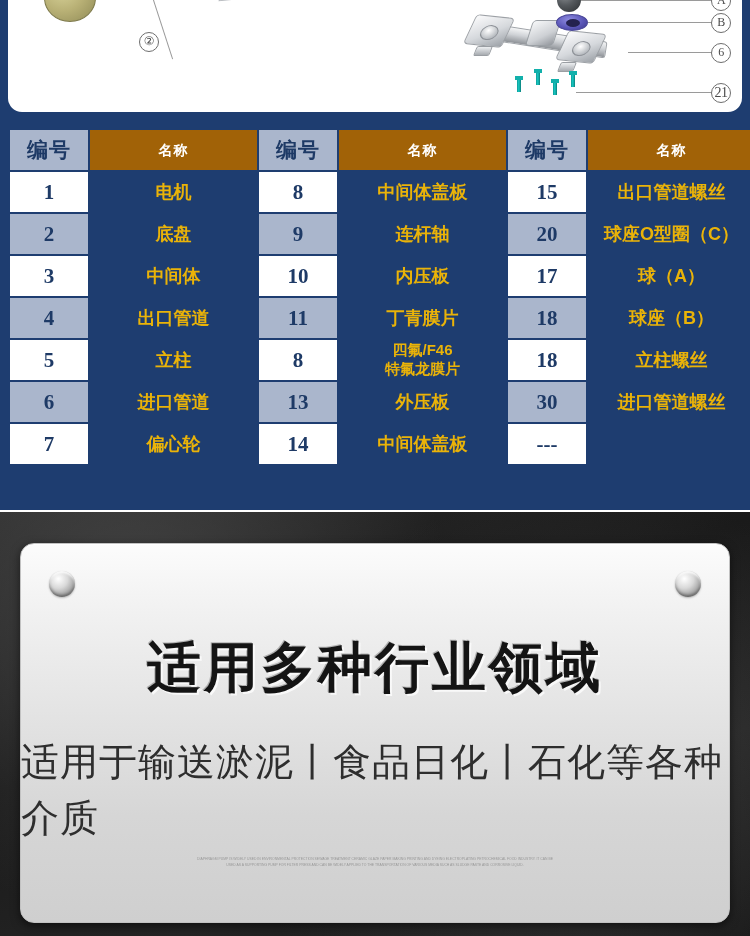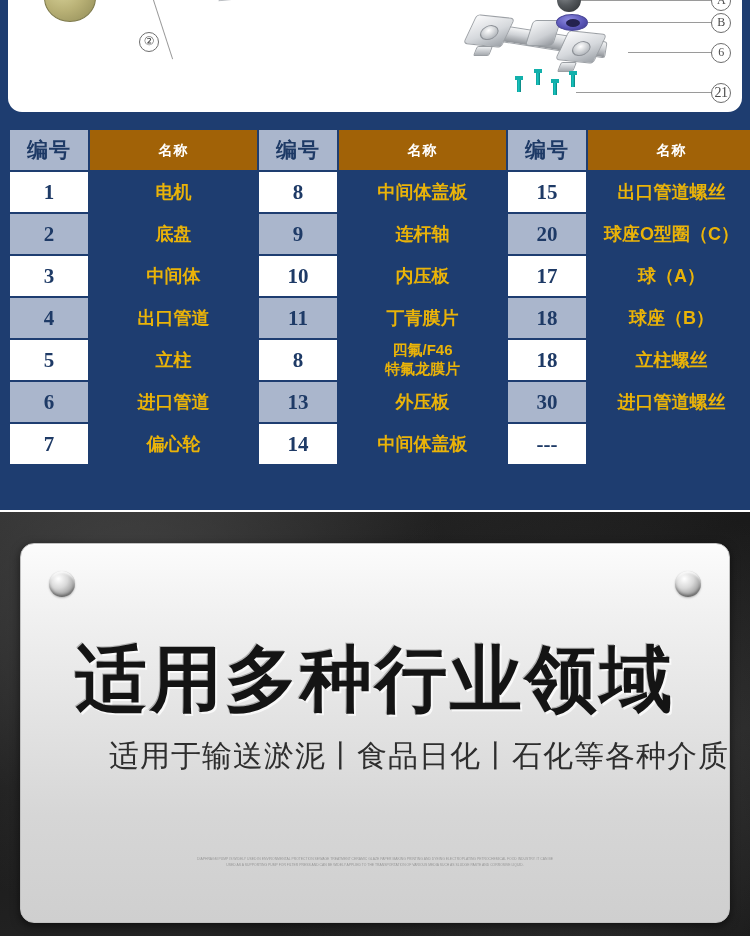--- a/index.html
+++ b/index.html
@@ -192,30 +192,30 @@
     position: absolute; width: 26px; height: 26px; border-radius: 50%;
     background: radial-gradient(circle at 36% 30%, #ffffff 0%, #d9d9d9 38%, #9c9c9c 72%, #bdbdbd 100%);
     box-shadow: inset 0 -2px 3px rgba(0,0,0,.35), inset 0 2px 2px rgba(255,255,255,.9), 0 1px 2px rgba(0,0,0,.25);
   }
   .rivet-tl { left: 28px; top: 27px; }
   .rivet-tr { right: 28px; top: 27px; }
 
   .plaque-title {
     position: absolute; left: 0; right: 0; top: 88px;
     text-align: center;
-    font-size: 72px;
+    font-size: 54px;
     font-weight: 700;
     color: #141414;
     letter-spacing: 3px;
     text-shadow: 2px 2px 0 rgba(255,255,255,.75), -1px -1px 0 rgba(120,120,120,.5);
   }
   .plaque-sub {
     position: absolute; left: 0; right: 0; top: 190px;
-    text-align: right;
-    font-size: 30px;
+    text-align: left;
+    font-size: 38px;
     color: #2e2e2e;
     line-height: 1.48;
     letter-spacing: 1px;
   }
   .plaque-fineprint {
     position: absolute; left: 175px; right: 175px; top: 312px;
     text-align: center;
     font-size: 3.4px;
     line-height: 1.9;
     color: #8d8d8d;

